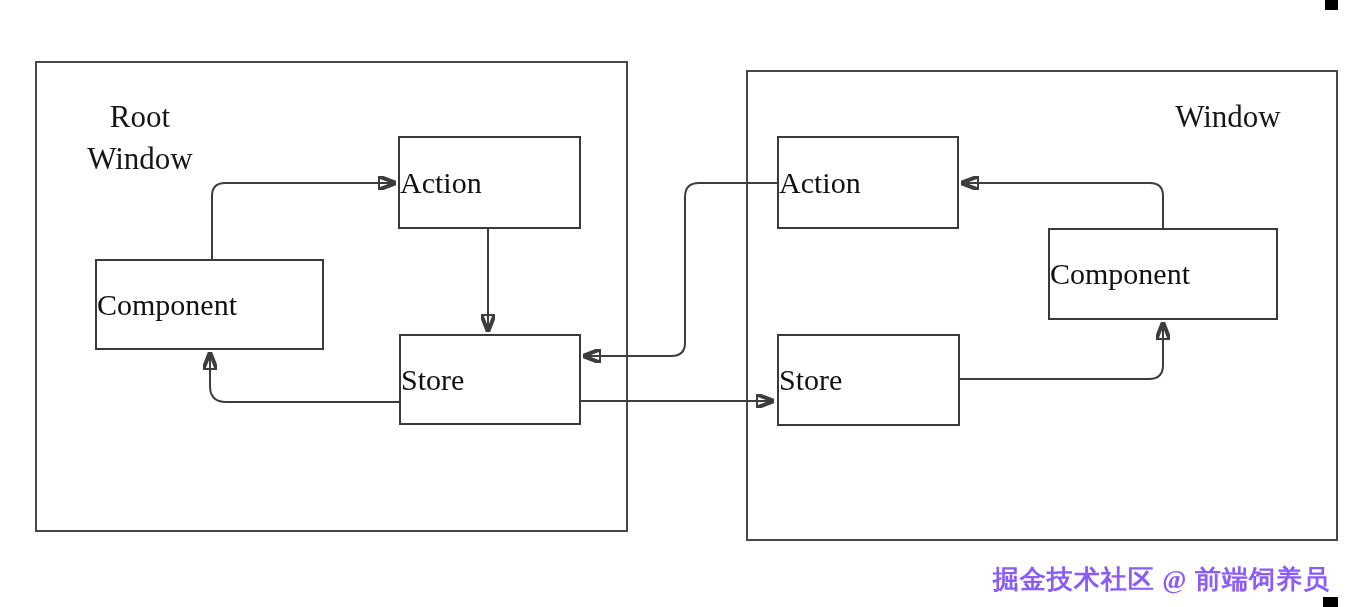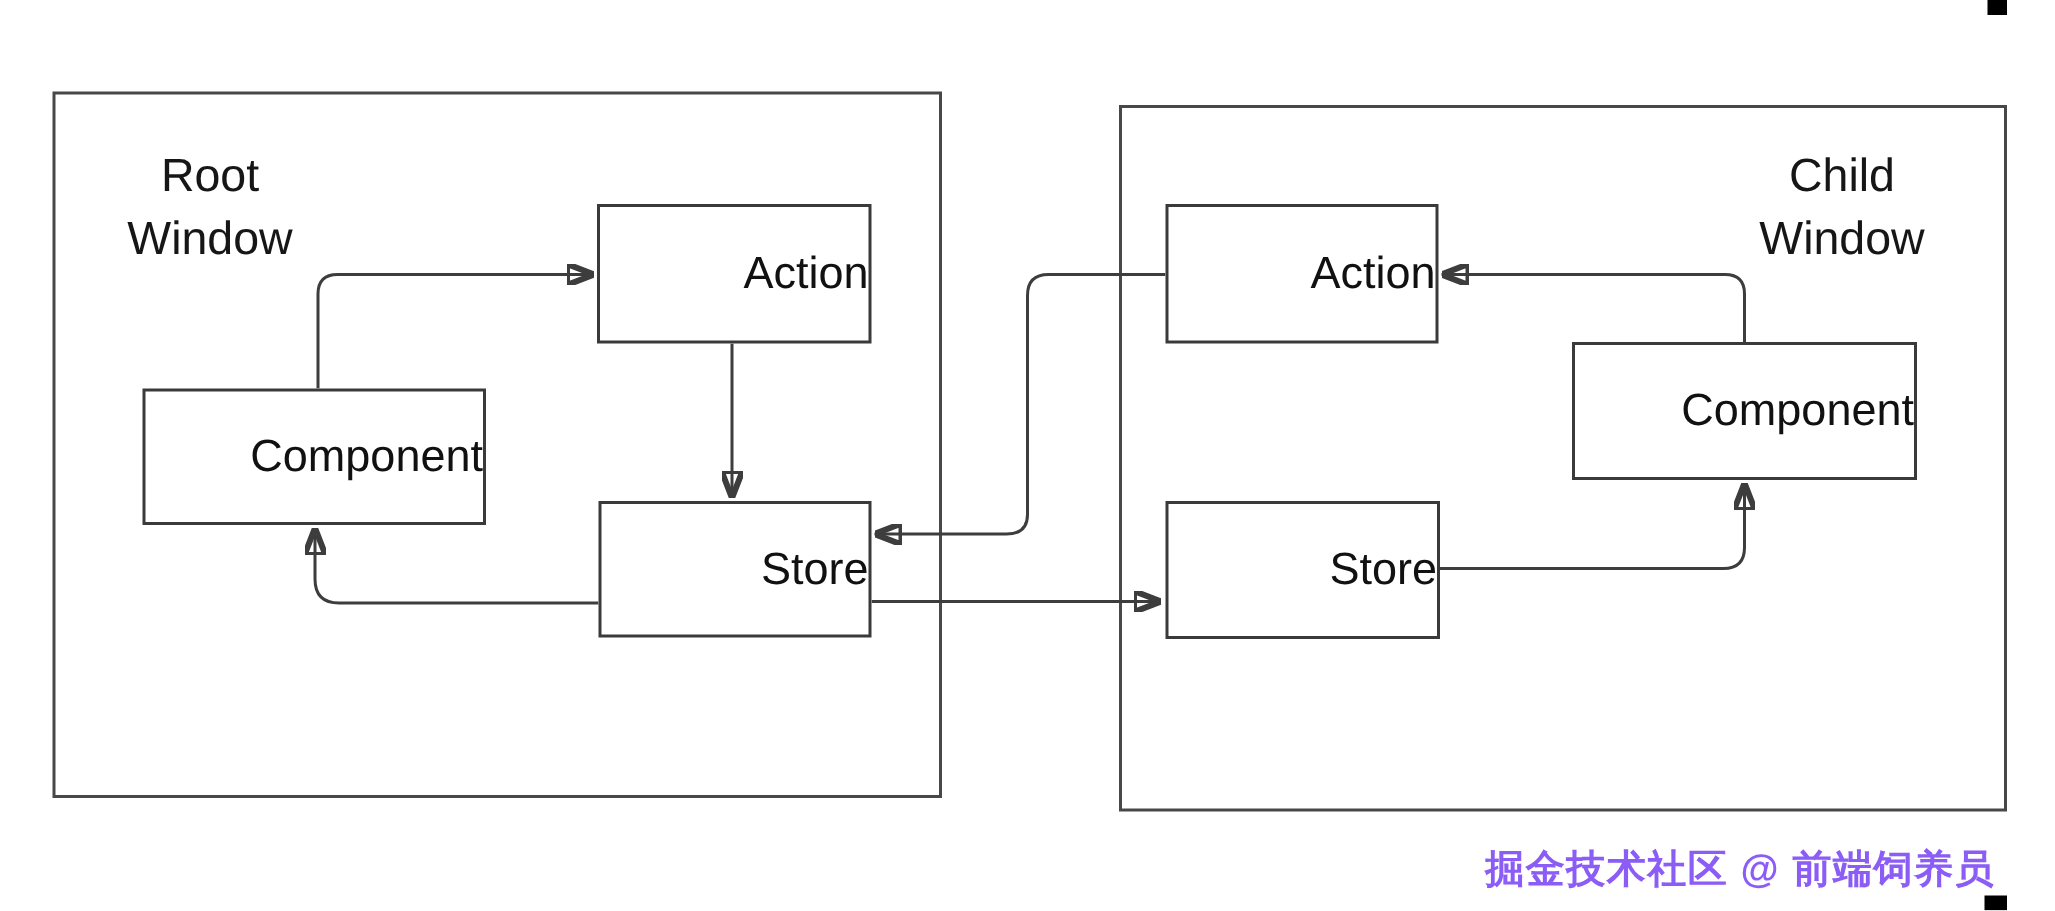--- a/index.html
+++ b/index.html
@@ -6,21 +6,21 @@
     margin: 0;
     padding: 0;
     background: #ffffff;
   }
   .canvas {
     position: relative;
     width: 1338px;
     height: 607px;
     background: #ffffff;
     overflow: hidden;
-    font-family: Liberation Sans, sans-serif;
+    font-family: Liberation Serif, serif;
     color: #1a1a1a;
   }
   .window-frame {
     position: absolute;
     border: 2px solid #484848;
     background: transparent;
     z-index: 1;
   }
   .root-window-frame  { left: 35px;  top: 61px; width: 589px; height: 467px; }
   .child-window-frame { left: 746px; top: 70px; width: 588px; height: 467px; }
@@ -32,21 +32,21 @@
     z-index: 2;
   }
   .connector-layer path { stroke: #3d3d3d; stroke-width: 2; fill: none; }
 
   .node-box {
     position: absolute;
     border: 2px solid #3a3a3a;
     background: #ffffff;
     display: flex;
     align-items: center;
-    justify-content: flex-end;
+    justify-content: flex-start;
     font-size: 30px;
     color: #111111;
     z-index: 3;
     box-sizing: border-box;
   }
   .root-action-box     { left: 398px;  top: 136px; width: 183px; height: 93px; }
   .root-component-box  { left: 95px;   top: 259px; width: 229px; height: 91px; }
   .root-store-box      { left: 399px;  top: 334px; width: 182px; height: 91px; }
   .child-action-box    { left: 777px;  top: 136px; width: 182px; height: 93px; }
   .child-component-box { left: 1048px; top: 228px; width: 230px; height: 92px; }
@@ -104,21 +104,20 @@
     <path d="M 959 379 H 1149 Q 1163 379 1163 365 V 322" marker-end="url(#arrow)"></path>
     <path d="M 777 183 H 699 Q 685 183 685 197 V 343 Q 685 356 671 356 H 583" marker-end="url(#arrow)"></path>
     <path d="M 581 401 H 774" marker-end="url(#arrow)"></path>
   </svg>
 
   <div class="window-title root-window-title">
     <div>Root</div>
     <div>Window</div>
   </div>
   <div class="window-title child-window-title">
-    <div>Child</div>
     <div>Window</div>
   </div>
 
   <div class="node-box root-action-box">
     <span>Action</span>
   </div>
   <div class="node-box root-component-box">
     <span>Component</span>
   </div>
   <div class="node-box root-store-box">

